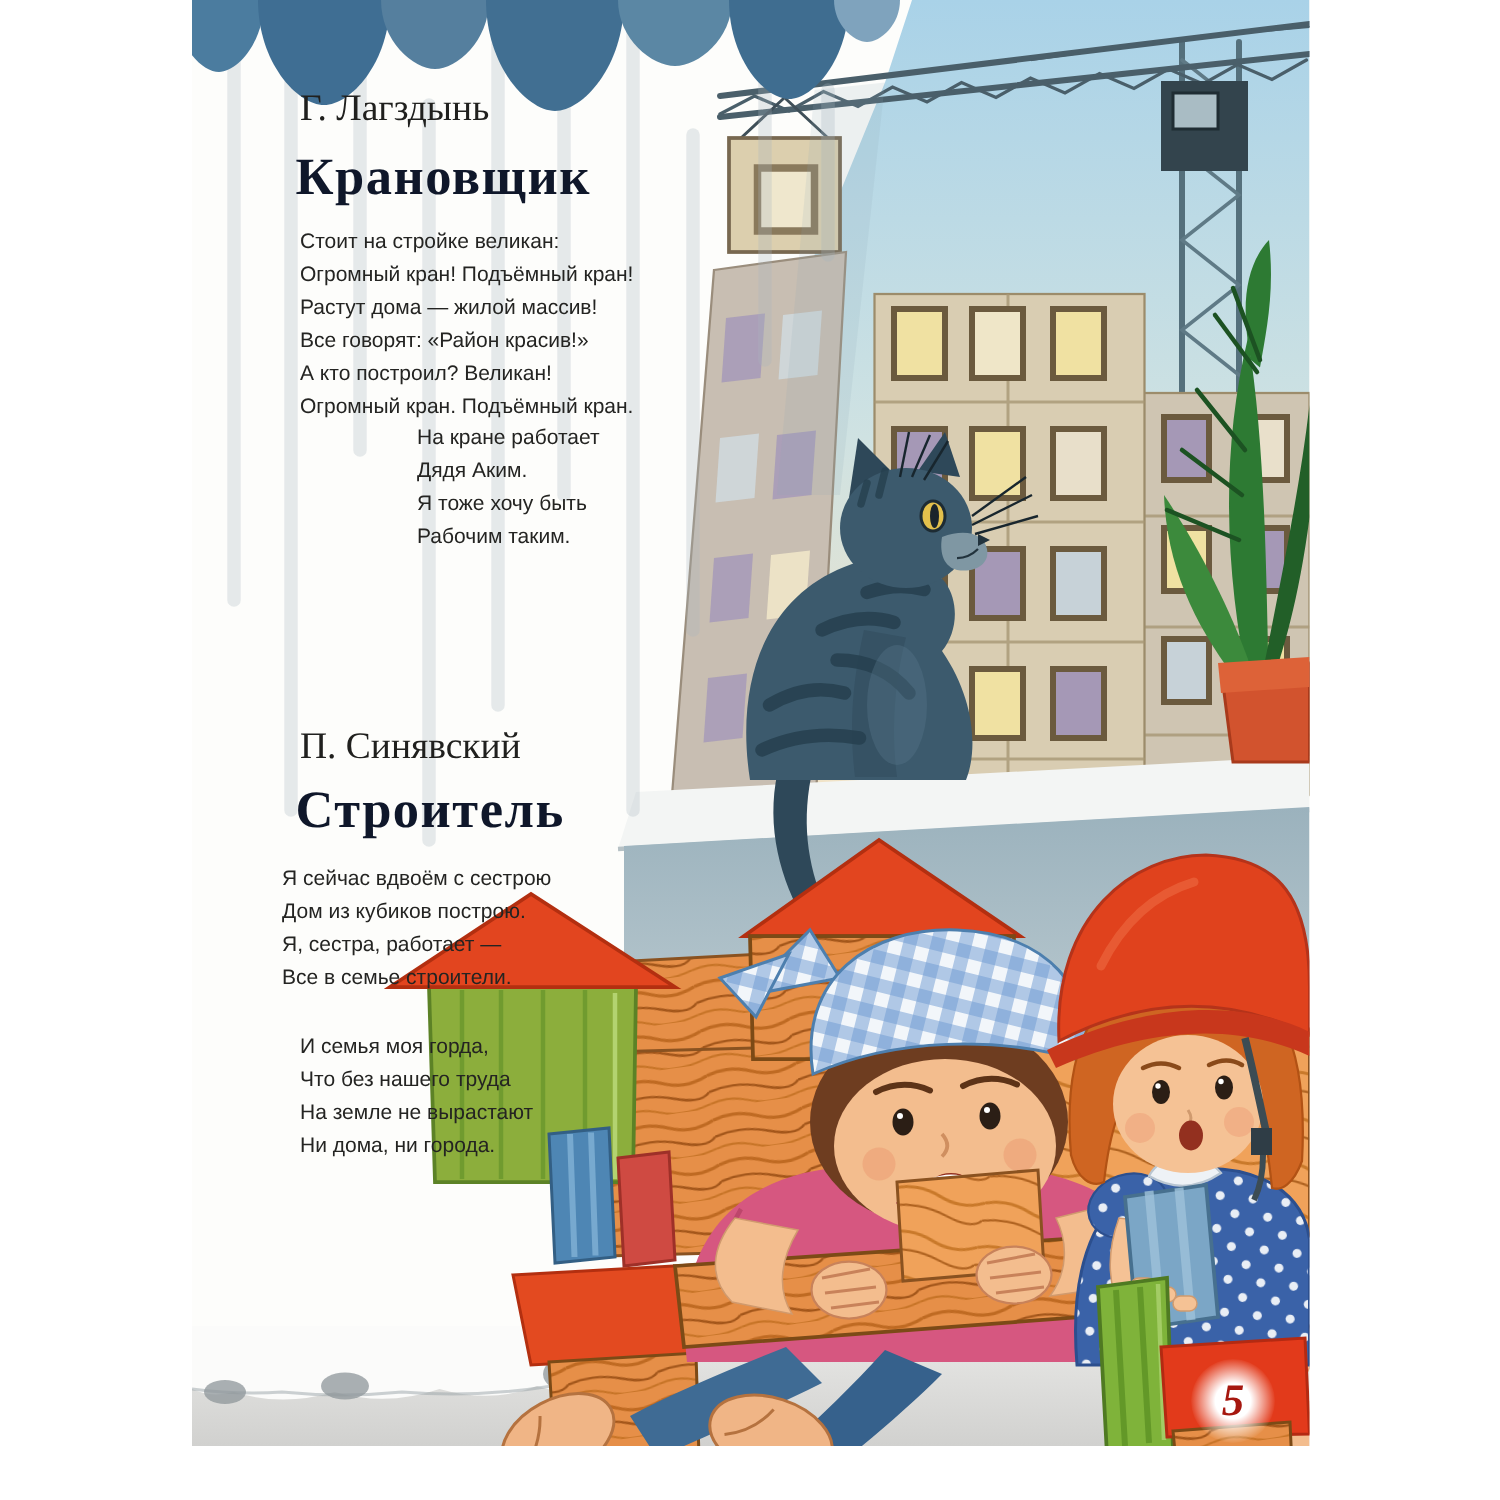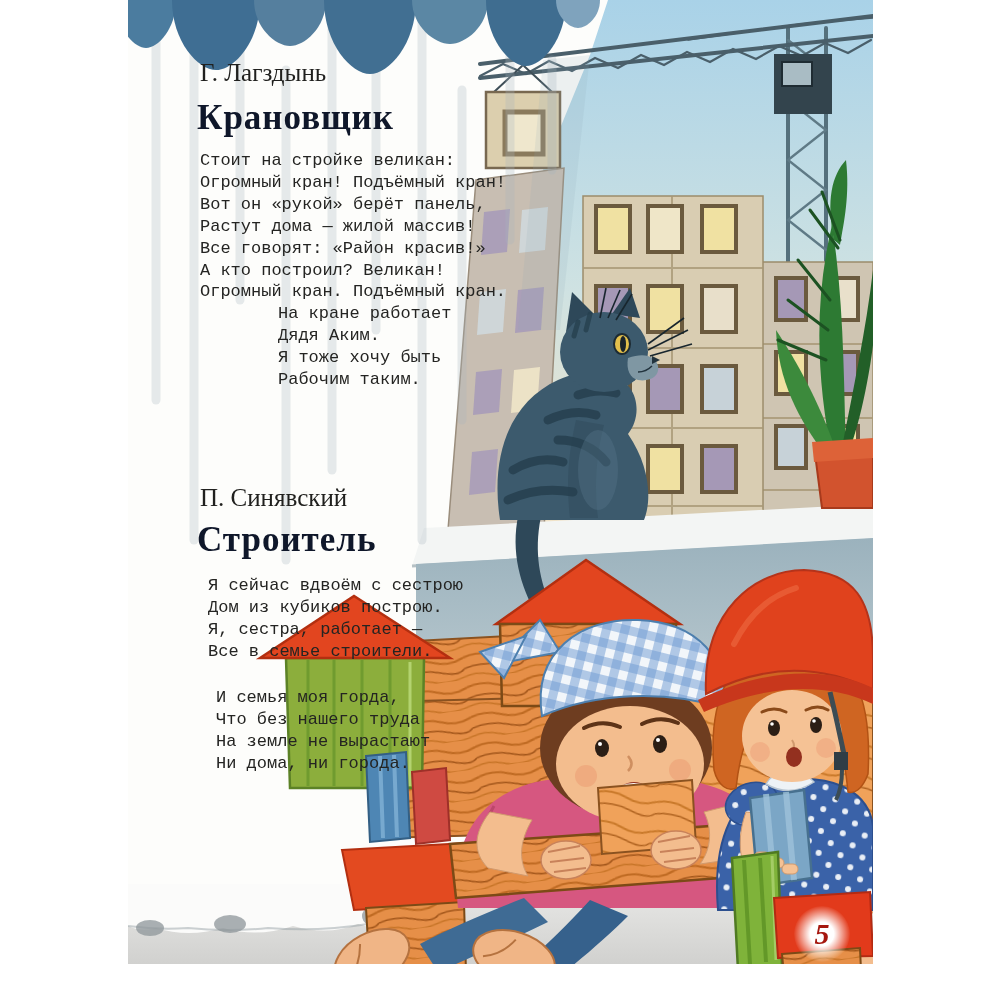--- a/index.html
+++ b/index.html
@@ -6,24 +6,24 @@
   .canvas{position:relative;width:1000px;height:964px;background:#ffffff;overflow:hidden;}
   .page{position:absolute;left:128px;top:0;width:745px;height:1000px;background:#fdfdfb;}
   .page svg{position:absolute;left:0;top:0;}
   .txt{position:absolute;color:#242422;}
   .author{font-family:"Liberation Serif",serif;font-size:25px;color:#20201e;}
   .author1{left:200px;top:59px;}
   .author2{left:200px;top:484px;}
   .title{font-family:"Liberation Serif",serif;font-weight:bold;font-size:35px;letter-spacing:1px;color:#0f172a;}
   .title1{left:197px;top:98px;}
   .title2{left:197px;top:520px;}
-  .poem{font-family:Liberation Mono, monospace;font-size:17px;line-height:21.9px;color:#242422;position:absolute;white-space:nowrap;}
+  .poem{font-family:Liberation Sans, sans-serif;font-size:14px;line-height:21.9px;color:#242422;position:absolute;white-space:nowrap;}
   .poem1{left:200px;top:150px;}
-  .stanza1{left:208px;top:575px;}
-  .stanza2{left:216px;top:687px;}
+  .stanza1{left:188px;top:575px;}
+  .stanza2{left:200px;top:687px;}
   .indent{margin-left:78px;}
   .page-number-glow{position:absolute;left:794px;top:906px;width:56px;height:56px;border-radius:50%;
     background:radial-gradient(circle,#ffffff 0%,#ffffff 30%,rgba(255,255,255,0) 72%);
     display:flex;align-items:center;justify-content:center;
     font-family:"Liberation Serif",serif;font-style:italic;font-weight:bold;font-size:30px;color:#a6170f;}
 </style>
 </head>
 <body>
 
 <div class="canvas">
@@ -318,21 +318,20 @@
       </g>
     </svg>
   </div>
 
   <div class="txt author author1">Г. Лагздынь</div>
   <div class="txt title title1">Крановщик</div>
 
   <div class="poem poem1">
     <div class="pline">Стоит на стройке великан:</div>
     <div class="pline">Огромный кран! Подъёмный кран!</div>
-    <div class="pline">Вот он «рукой» берёт панель,</div>
     <div class="pline">Растут дома — жилой массив!</div>
     <div class="pline">Все говорят: «Район красив!»</div>
     <div class="pline">А кто построил? Великан!</div>
     <div class="pline">Огромный кран. Подъёмный кран.</div>
     <div class="pline indent">На кране работает</div>
     <div class="pline indent">Дядя Аким.</div>
     <div class="pline indent">Я тоже хочу быть</div>
     <div class="pline indent">Рабочим таким.</div>
   </div>
 

